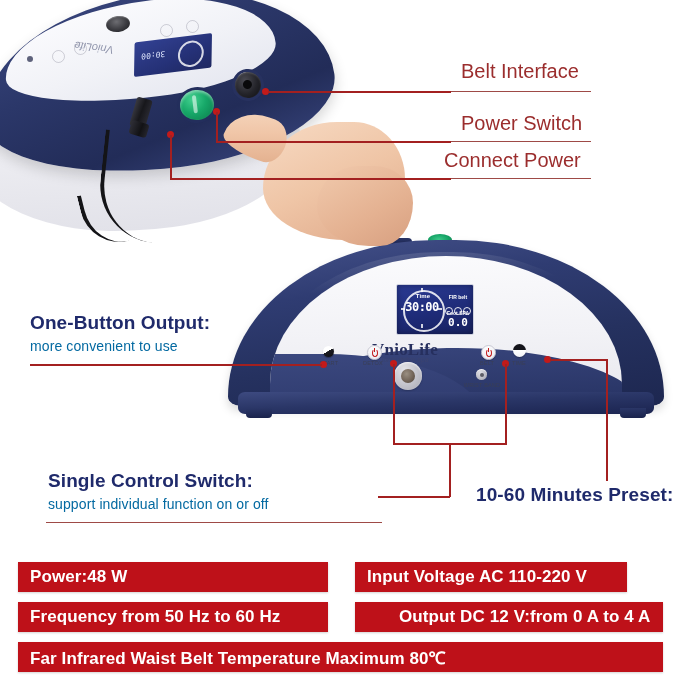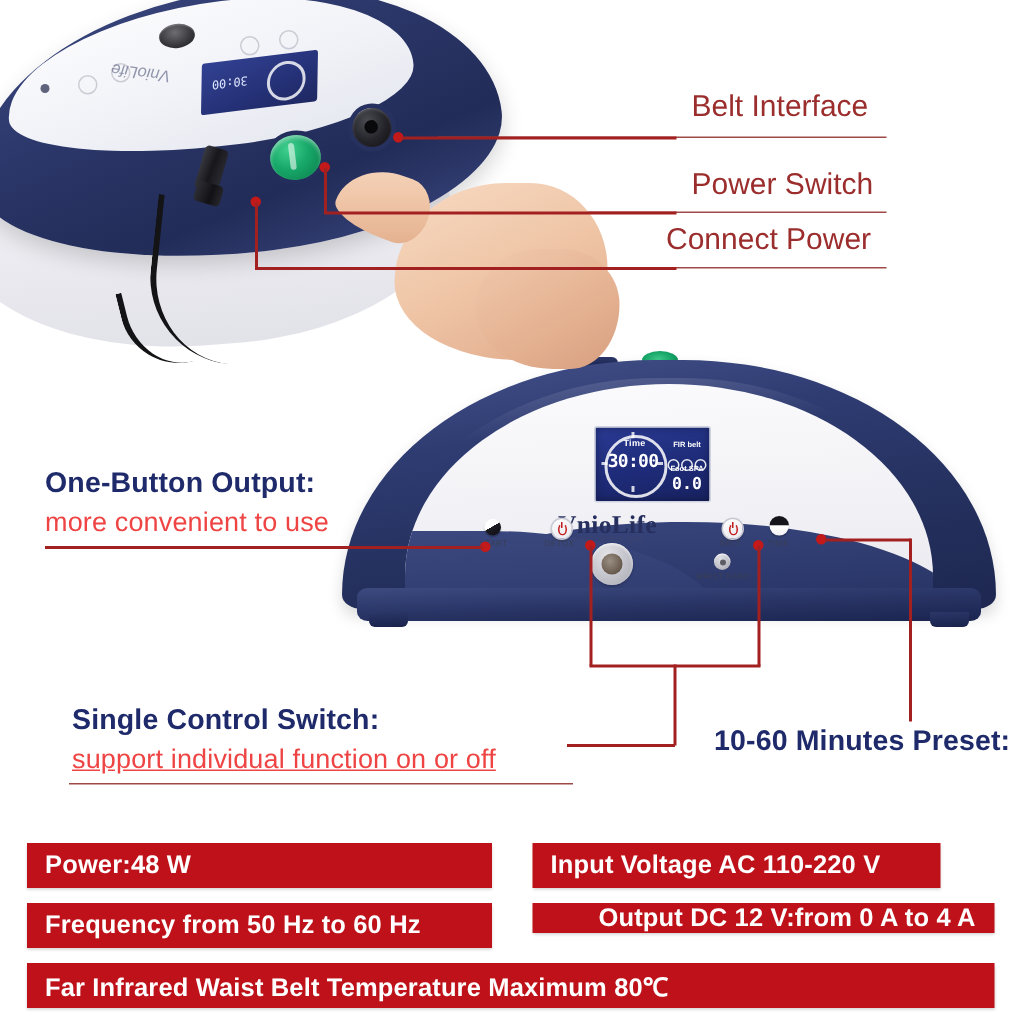--- a/index.html
+++ b/index.html
@@ -8,21 +8,21 @@
     background:#ffffff;
     font-family:"Liberation Sans", sans-serif;
     overflow:hidden;
     position:relative;
   }
   .stage{position:absolute;left:0;top:0;width:679px;height:677px;overflow:hidden;}
 
   
   .callout{position:absolute;white-space:nowrap;}
   .c-head{color:#1F2A6B;font-weight:bold;font-size:19px;letter-spacing:.1px;}
-  .c-sub{color:#ef4444;font-size:18px;letter-spacing:.1px;}
+  .c-sub{color:#0369a1;font-size:14px;letter-spacing:.1px;}
   .rule{position:absolute;height:1px;background:#9E4A46;}
   .vline{position:absolute;width:1.5px;background:#A32020;}
   .hline{position:absolute;height:1.5px;background:#A32020;}
   .dot{position:absolute;border-radius:50%;background:#C21A1A;}
 
   
   .top-label{position:absolute;color:#9B2D2D;font-size:20px;white-space:nowrap;}
 
   
   #top-device{position:absolute;left:-18px;top:-6px;width:400px;height:240px;}
@@ -433,35 +433,35 @@
 
   <div class="dot" style="left:502px;top:360px;width:7px;height:7px;z-index:9;"></div>
   <div class="vline" style="left:505px;top:364px;height:80px;z-index:9;"></div>
 
   <div class="hline" style="left:393px;top:443px;width:114px;z-index:9;"></div>
   <div class="vline" style="left:449px;top:443px;height:54px;z-index:9;"></div>
   <div class="hline" style="left:378px;top:496px;width:72px;z-index:9;"></div>
 
   <div class="callout" style="left:48px;top:470px;">
     <div class="c-head">Single Control Switch:</div>
-    <div class="c-sub" style="margin-top:4px;text-decoration:underline;">support individual function on or off</div>
+    <div class="c-sub" style="margin-top:4px;">support individual function on or off</div>
   </div>
   <div class="rule" style="left:46px;top:522px;width:336px;"></div>
 
   <div class="dot" style="left:544px;top:356px;width:7px;height:7px;z-index:9;"></div>
   <div class="hline" style="left:550px;top:359px;width:57px;z-index:9;"></div>
   <div class="vline" style="left:606px;top:359px;height:122px;z-index:9;"></div>
 
   <div class="callout" style="left:476px;top:484px;">
     <div class="c-head">10-60 Minutes Preset:</div>
   </div>
 
   <div id="specs">
     <div class="spec" style="left:0px;top:0px;width:310px;height:30px;">Power:48 W</div>
     <div class="spec" style="left:337px;top:0px;width:272px;height:30px;">Input Voltage AC 110-220 V</div>
 
     <div class="spec" style="left:0px;top:40px;width:310px;height:30px;">Frequency from 50 Hz to 60 Hz</div>
-    <div class="spec" style="left:337px;top:40px;width:308px;height:20px;padding-left:44px;">Output DC 12 V:from 0 A to 4 A</div>
+    <div class="spec" style="left:337px;top:40px;width:308px;height:30px;padding-left:44px;">Output DC 12 V:from 0 A to 4 A</div>
 
     <div class="spec" style="left:0px;top:80px;width:645px;height:30px;">Far Infrared Waist Belt Temperature Maximum 80℃</div>
   </div>
 
 </div>
 
 </body></html>

